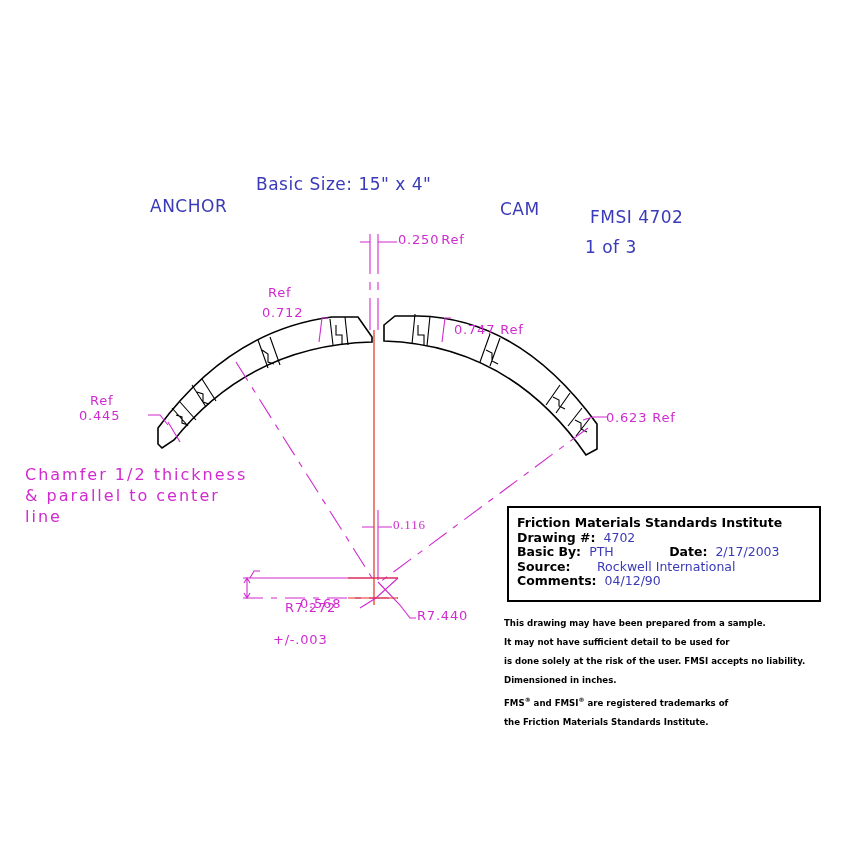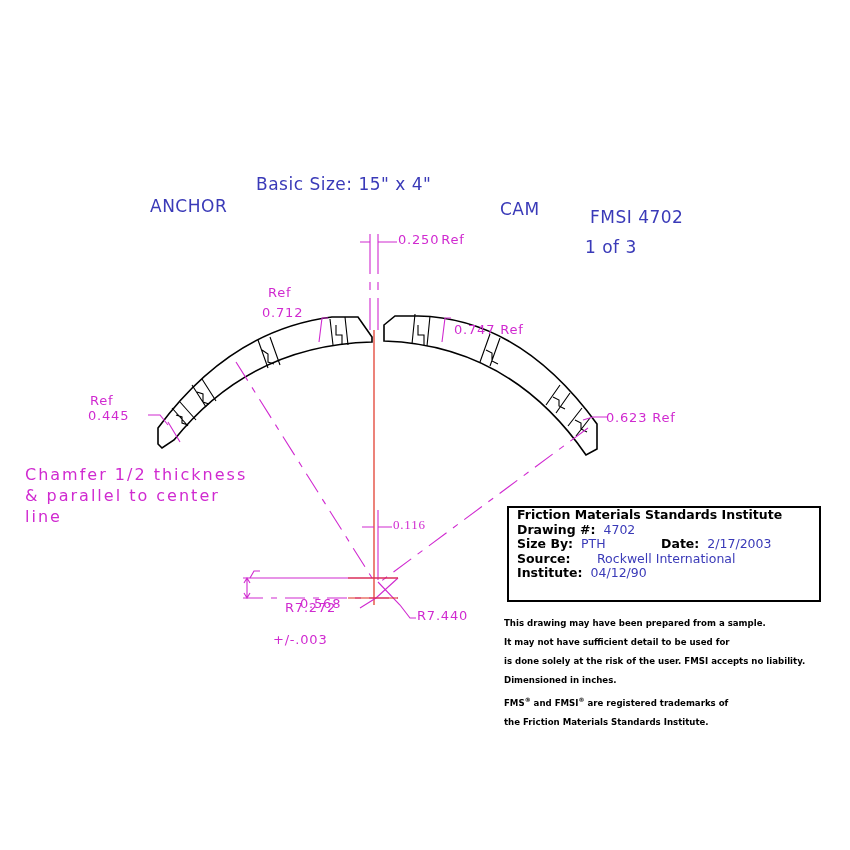--- a/index.html
+++ b/index.html
@@ -6,21 +6,21 @@
   body { width: 850px; height: 850px; position: relative; overflow: hidden; font-family: "DejaVu Sans", sans-serif; }
   .abs { position: absolute; white-space: nowrap; }
   .blue { color: #3a3ab8; }
   .mag { color: #d02ad0; }
   .t-header { font-size: 17px; letter-spacing: 0.5px; }
   .t-dim { font-size: 13px; letter-spacing: 0.8px; }
   .t-note { font-size: 16px; letter-spacing: 2px; line-height: 21px; }
   svg.drawing { position: absolute; left: 0; top: 0; }
   .title-block {
     position: absolute; left: 507px; top: 506px; width: 314px; height: 96px;
-    border: 2px solid #000; box-sizing: border-box; padding: 0 8px 0 8px;
+    border: 2px solid #000; box-sizing: border-box; padding: 8px 8px 0 8px;
     font-size: 12.5px; line-height: 14.5px;
   }
   .tb-row { display: flex; white-space: nowrap; }
   .tb-label { font-weight: bold; color: #000; }
   .tb-val { color: #3a3ab8; margin-left: 8px; }
   .disclaimer { position: absolute; left: 504px; top: 609px; width: 330px; font-size: 8.6px; line-height: 9.6px; font-weight: bold; color: #000; white-space: pre-line; }
   .disclaimer sup { font-size: 6px; }
 </style>
 </head>
 <body>
@@ -91,21 +91,21 @@
 <div class="abs blue t-header" style="left:590px; top:207px;">FMSI 4702</div>
 <div class="abs blue t-header" style="left:585px; top:237px;">1 of 3</div>
 
 <div class="abs mag t-dim" style="left:398px; top:232px;">
   <span>0.250</span><span style="margin-left:2px;">Ref</span>
 </div>
 <div class="abs mag t-dim" style="left:268px; top:285px;">Ref</div>
 <div class="abs mag t-dim" style="left:262px; top:305px;">0.712</div>
 <div class="abs mag t-dim" style="left:454px; top:322px;">0.747 Ref</div>
 <div class="abs mag t-dim" style="left:90px; top:393px;">Ref</div>
-<div class="abs mag t-dim" style="left:88px; top:408px;">0.445</div>
+<div class="abs mag t-dim" style="left:79px; top:408px;">0.445</div>
 <div class="abs mag t-dim" style="left:606px; top:410px;">0.623 Ref</div>
 <div class="abs mag t-dim" style="left:393px; top:517px;font-family:Liberation Serif, serif;">0.116</div>
 <div class="abs mag t-dim" style="left:256px; top:596px;margin-left:44px;">0.568</div>
 <div class="abs mag t-dim" style="left:285px; top:600px;">R7.272</div>
 <div class="abs mag t-dim" style="left:417px; top:608px;">R7.440</div>
 <div class="abs mag t-dim" style="left:273px; top:632px;">+/-.003</div>
 
 <div class="abs mag t-note" style="left:25px; top:464px;">
   <div>Chamfer 1/2 thickness</div>
   <div>&amp; parallel to center</div>
@@ -114,31 +114,31 @@
 
 <div class="title-block">
   <div class="tb-row">
     <span class="tb-label">Friction Materials Standards Institute</span>
   </div>
   <div class="tb-row">
     <span class="tb-label">Drawing #:</span>
     <span class="tb-val">4702</span>
   </div>
   <div class="tb-row">
-    <span class="tb-label">Size By:</span>
+    <span class="tb-label">Basic By:</span>
     <span class="tb-val" style="width:80px;">PTH</span>
     <span class="tb-label">Date:</span>
     <span class="tb-val">2/17/2003</span>
   </div>
   <div class="tb-row">
     <span class="tb-label" style="width:72px;">Source:</span>
     <span class="tb-val">Rockwell International</span>
   </div>
   <div class="tb-row">
-    <span class="tb-label">Institute:</span>
+    <span class="tb-label">Comments:</span>
     <span class="tb-val">04/12/90</span>
   </div>
 </div>
 
 <div class="disclaimer">
   <div>This drawing may have been prepared from a sample.</div>
   <div>It may not have sufficient detail to be used for</div>
   <div>is done solely at the risk of the user. FMSI accepts no liability.</div>
   <div>Dimensioned in inches.</div>
   <div><span>FMS</span><sup>®</sup><span> and FMSI</span><sup>®</sup><span> are registered trademarks of</span></div>

